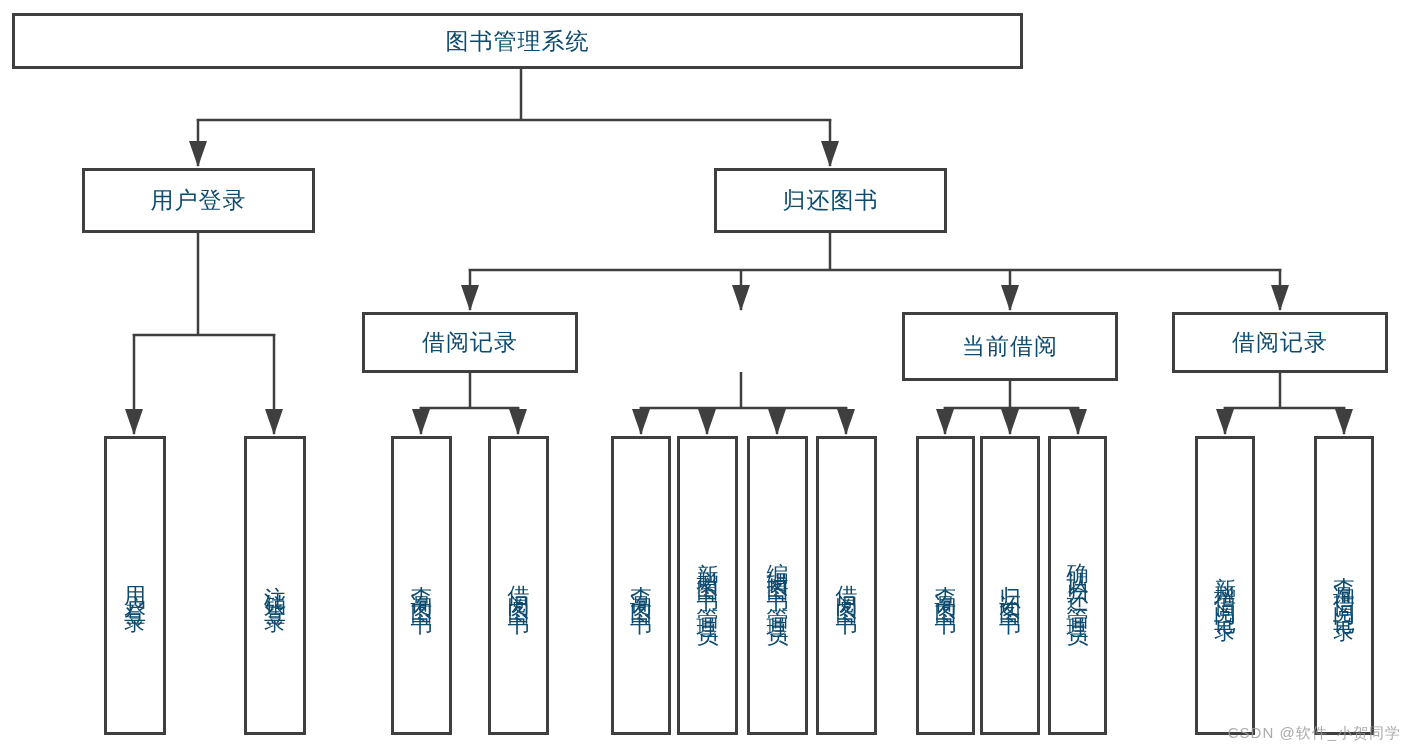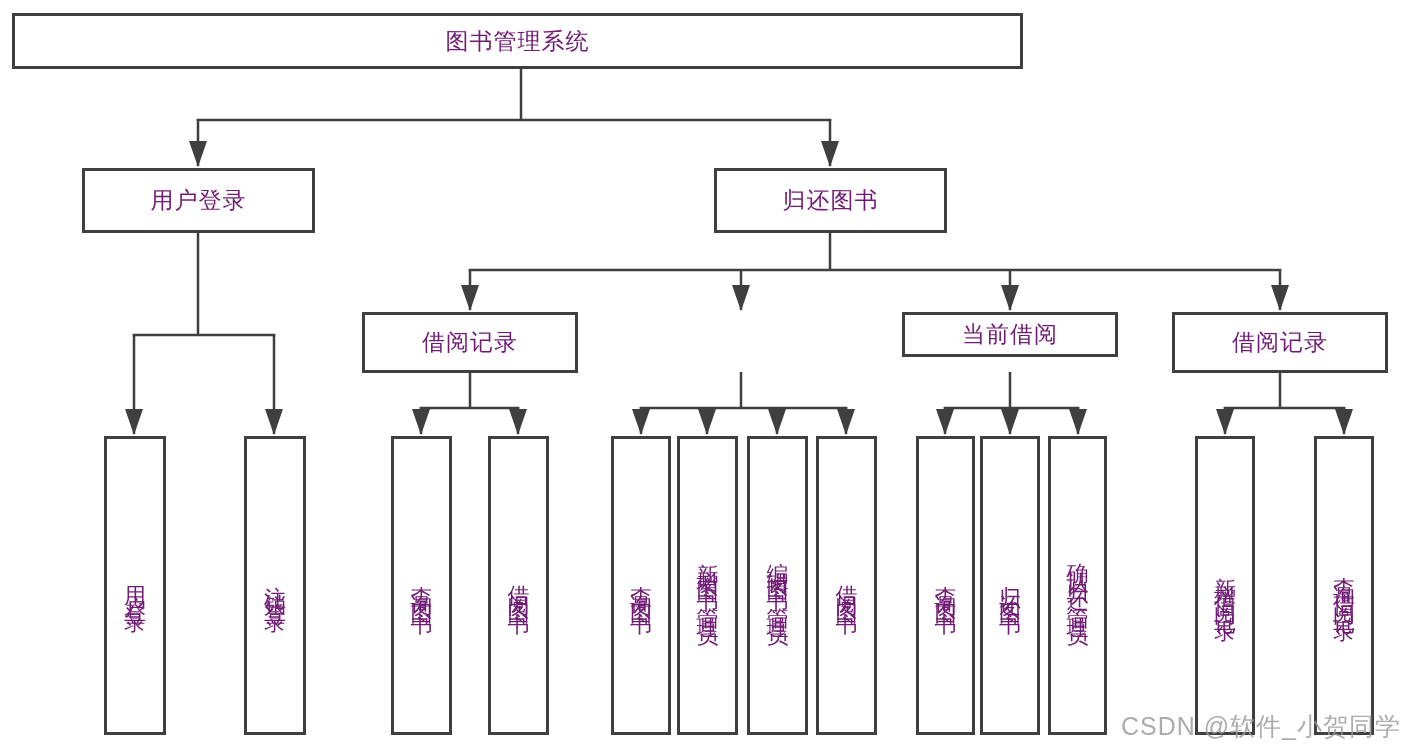--- a/index.html
+++ b/index.html
@@ -5,31 +5,31 @@
   html,body{margin:0;padding:0;}
   body{
     width:1405px;height:747px;position:relative;background:#ffffff;
     font-family:"Liberation Sans",sans-serif;color:#3c3c3c;overflow:hidden;
   }
   .stage{position:absolute;inset:0;}
   svg.wires{position:absolute;left:0;top:0;pointer-events:none;}
   .node{
     position:absolute;box-sizing:border-box;background:#ffffff;
     border:3px solid #3f3f3f;display:flex;align-items:center;justify-content:center;
-    color:#701a75;
+    color:#0c4a6e;
   }
   .h-node{font-size:23px;letter-spacing:1px;white-space:nowrap;}
   .v-node{
     font-size:22px;
     writing-mode:vertical-rl;text-orientation:mixed;
     letter-spacing:9px;line-height:1;
   }
   .watermark{
     position:absolute;right:4px;bottom:4px;z-index:5;
-    font-size:25px;letter-spacing:1px;color:rgba(158,156,156,0.85);
+    font-size:15px;letter-spacing:1px;color:rgba(158,156,156,0.85);
     white-space:nowrap;
   }
 </style>
 </head>
 <body>
 
 <div class="stage">
 
   <svg class="wires" width="1405" height="747" viewBox="0 0 1405 747">
     <defs>
@@ -95,21 +95,21 @@
       </g>
     </g>
   </svg>
 
   <div class="node h-node" style="left:12px;top:13px;width:1011px;height:56px;">图书管理系统</div>
 
   <div class="node h-node" style="left:82px;top:168px;width:233px;height:65px;">用户登录</div>
   <div class="node h-node" style="left:714px;top:168px;width:233px;height:65px;">归还图书</div>
 
   <div class="node h-node" style="left:362px;top:312px;width:216px;height:61px;">借阅记录</div>
-  <div class="node h-node" style="left:902px;top:312px;width:216px;height:45px;">当前借阅</div>
+  <div class="node h-node" style="left:902px;top:312px;width:216px;height:69px;">当前借阅</div>
   <div class="node h-node" style="left:1172px;top:312px;width:216px;height:61px;">借阅记录</div>
 
   <div class="node v-node" style="left:104px;top:436px;width:62px;height:299px;">用户登录</div>
   <div class="node v-node" style="left:244px;top:436px;width:62px;height:299px;">注销登录</div>
 
   <div class="node v-node" style="left:391px;top:436px;width:61px;height:299px;">查询图书</div>
   <div class="node v-node" style="left:488px;top:436px;width:61px;height:299px;">借阅图书</div>
 
   <div class="node v-node" style="left:611px;top:436px;width:60px;height:299px;">查询图书</div>
   <div class="node v-node" style="left:677px;top:436px;width:61px;height:299px;">新增图书（管理员）</div>

